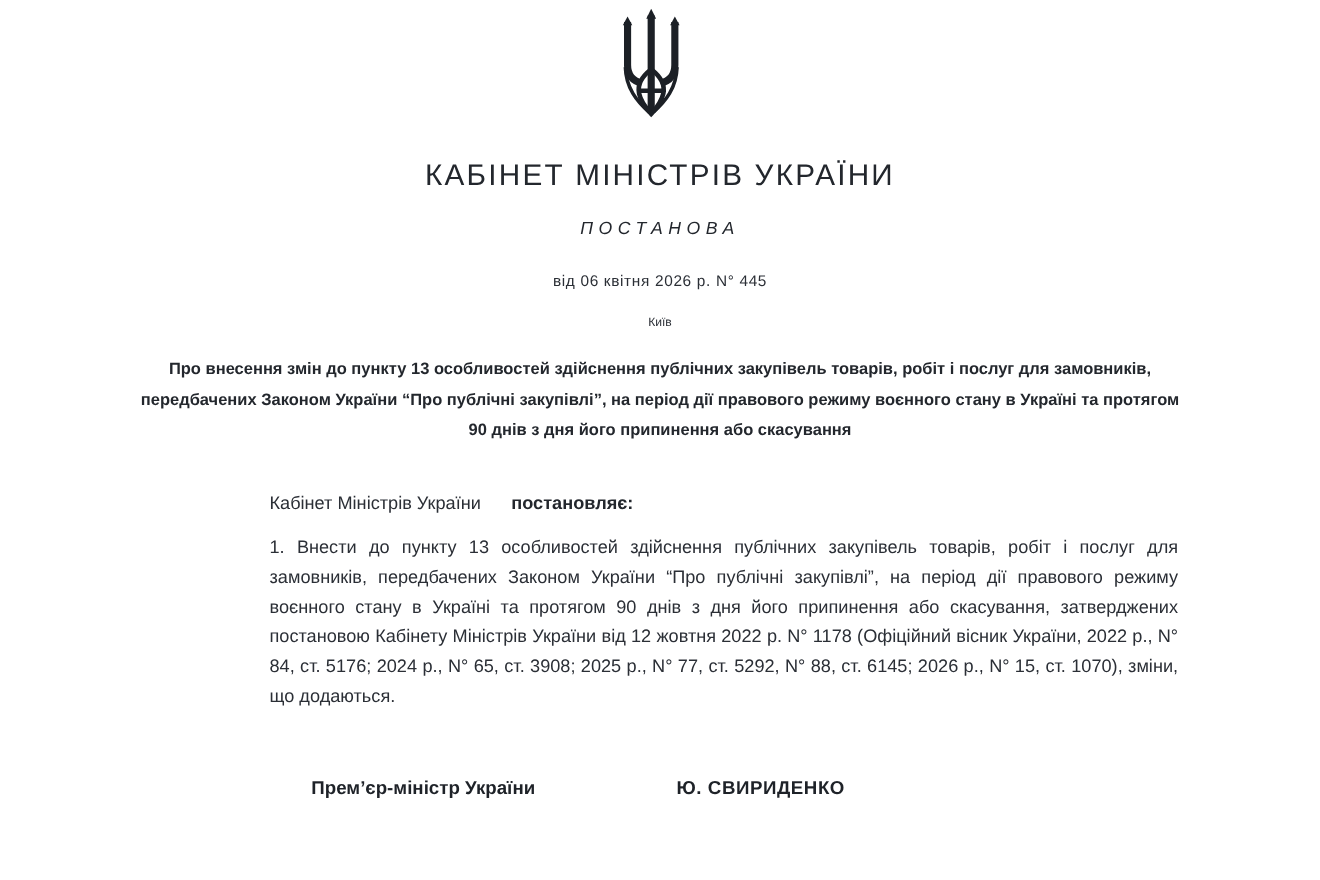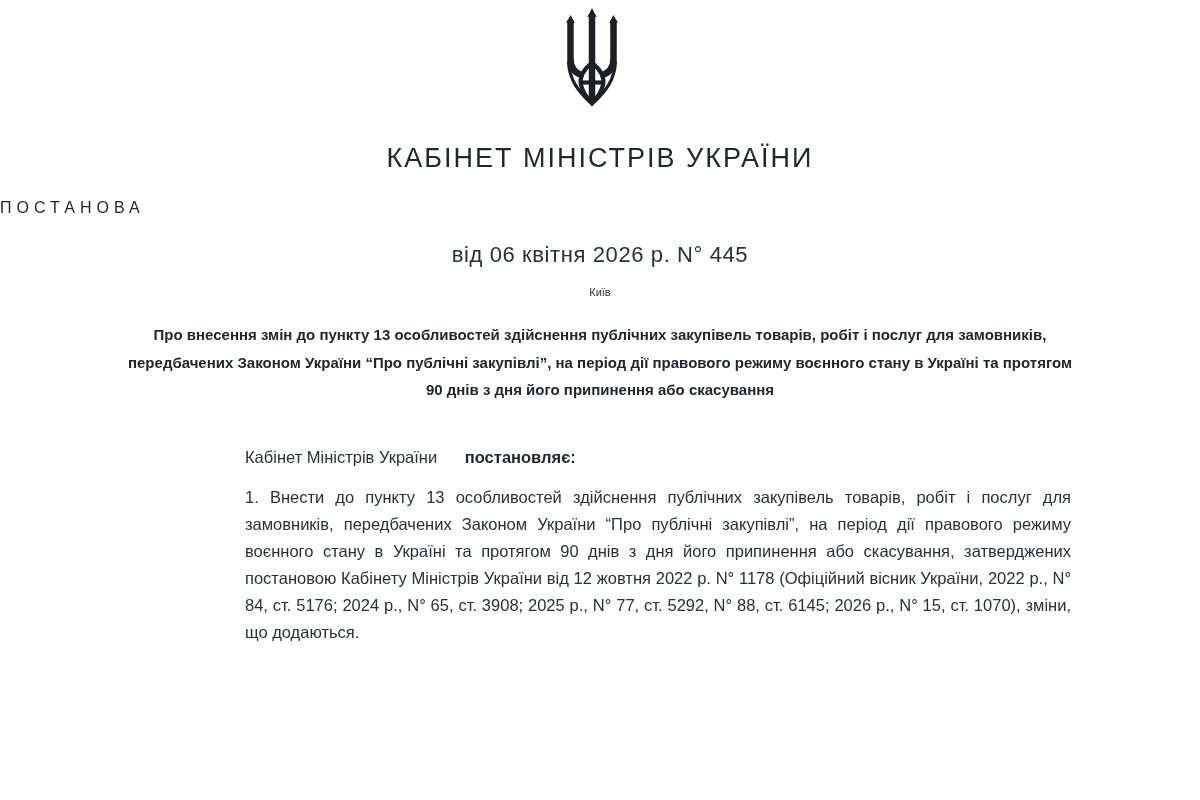--- a/index.html
+++ b/index.html
@@ -14,27 +14,27 @@
 
   .emblem-wrap { padding-top: 8px; text-align: center; }
   .emblem-wrap svg { display: inline-block; transform: translateX(-8px); }
 
   .institution {
     margin-top: 31px; text-align: center;
     font-size: 27px; line-height: 27px;
     letter-spacing: 2px; font-weight: 400;
   }
   .doc-type {
-    margin-top: 28px; 
+    margin-top: 28px; text-align: center;
     font-size: 16px; line-height: 16px;
-    letter-spacing: 5px; font-weight: 400;
+    letter-spacing: 5px; font-weight: 400; font-style: italic;
   }
   .date-line {
     margin-top: 30px; text-align: center;
-    font-size: 22px; line-height: 17px;
+    font-size: 14px; line-height: 17px;
     letter-spacing: 0.6px; color: #2b2f36;
   }
   .city {
     margin-top: 21px; text-align: center;
     font-size: 11px; line-height: 16px; color: #2b2f36;
   }
   .doc-title {
     margin: 21px auto 0; max-width: 960px;
     text-align: center; font-weight: 700;
     font-size: 15px; line-height: 27.5px;
@@ -103,16 +103,19 @@
 
   <div class="doc-title">Про внесення змін до пункту 13 особливостей здійснення публічних закупівель товарів, робіт і послуг для замовників, передбачених Законом України “Про публічні закупівлі”, на період дії правового режиму воєнного стану в Україні та протягом 90 днів з дня його припинення або скасування</div>
 
   <div class="body-block">
 
     <p class="preamble"><span>Кабінет Міністрів України </span><span class="bold">постановляє:</span></p>
 
     <p class="para-1">1. Внести до пункту 13 особливостей здійснення публічних закупівель товарів, робіт і послуг для замовників, передбачених Законом України “Про публічні закупівлі”, на період дії правового режиму воєнного стану в Україні та протягом 90 днів з дня його припинення або скасування, затверджених постановою Кабінету Міністрів України від 12 жовтня 2022 р. N° 1178 (Офіційний вісник України, 2022 р., N° 84, ст. 5176; 2024 р., N° 65, ст. 3908; 2025 р., N° 77, ст. 5292, N° 88, ст. 6145; 2026 р., N° 15, ст. 1070), зміни, що додаються.</p>
 
 
+    <div class="signature">
+      <span class="sig-pos">Прем’єр-міністр України</span><span class="sig-name">Ю. СВИРИДЕНКО</span>
+    </div>
 
   </div>
 
 </div>
 
 </body></html>

